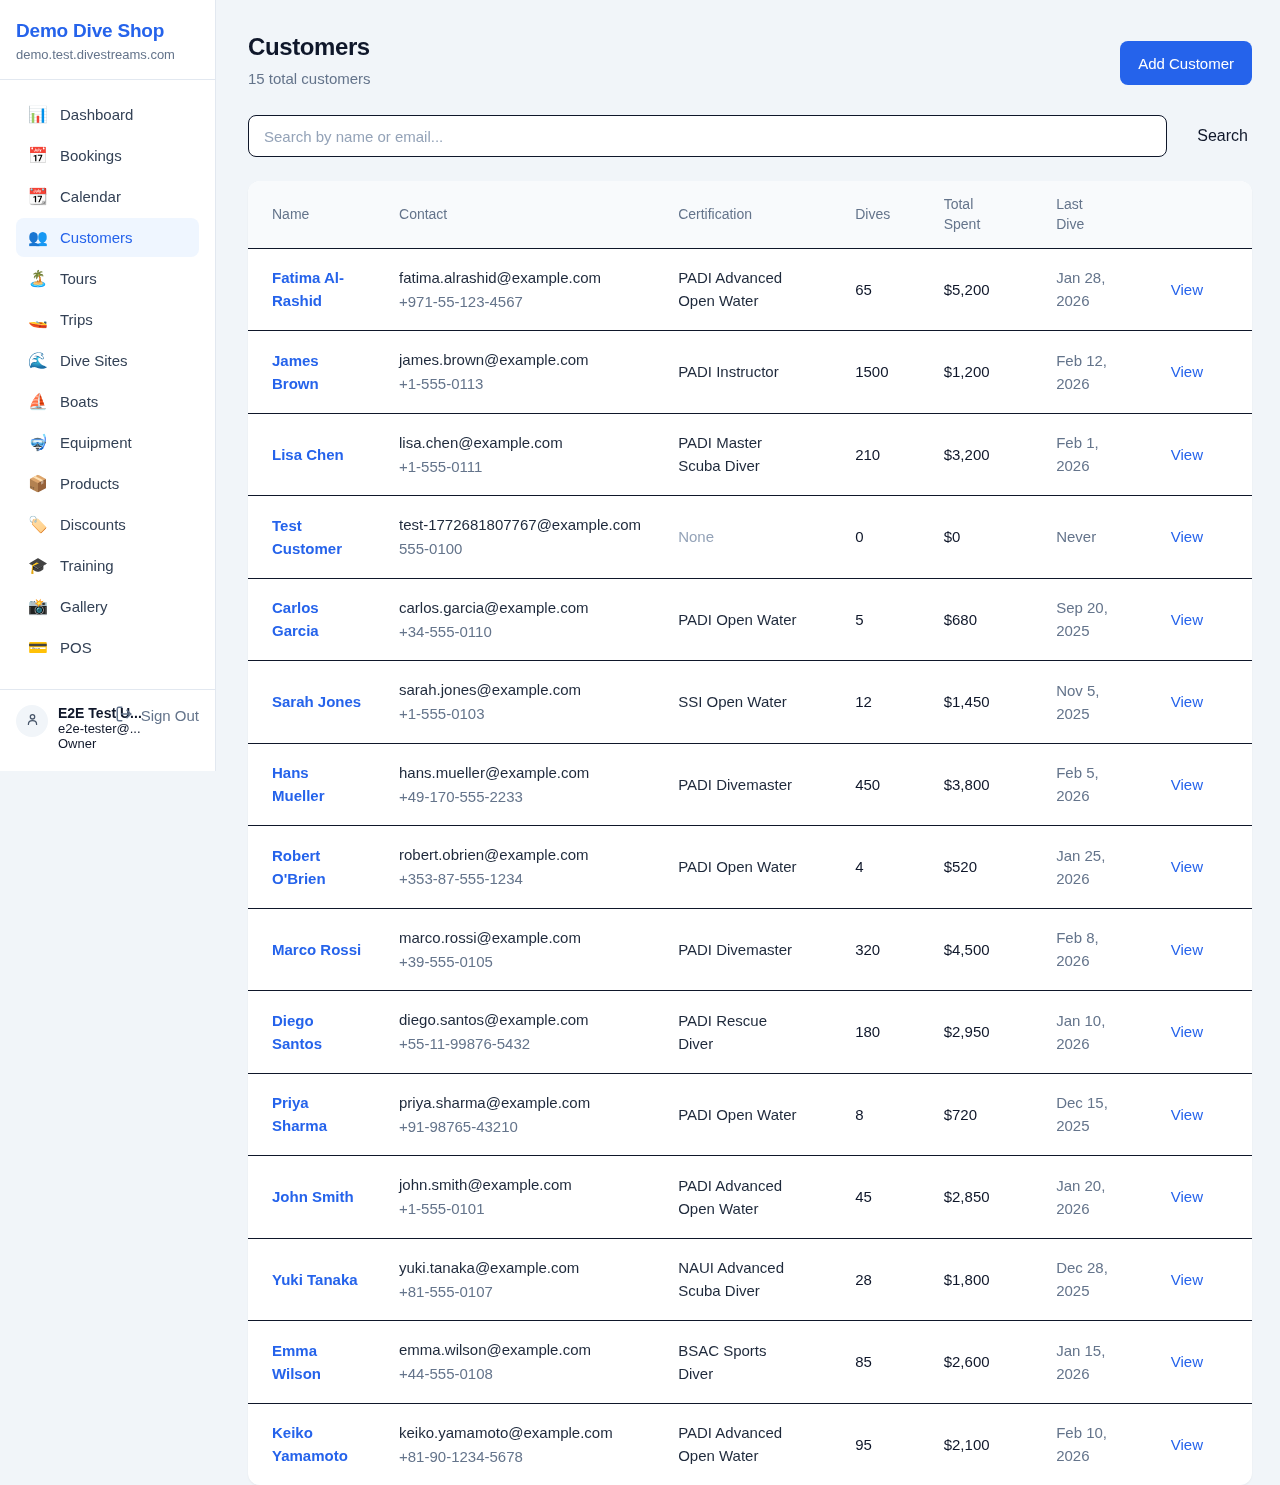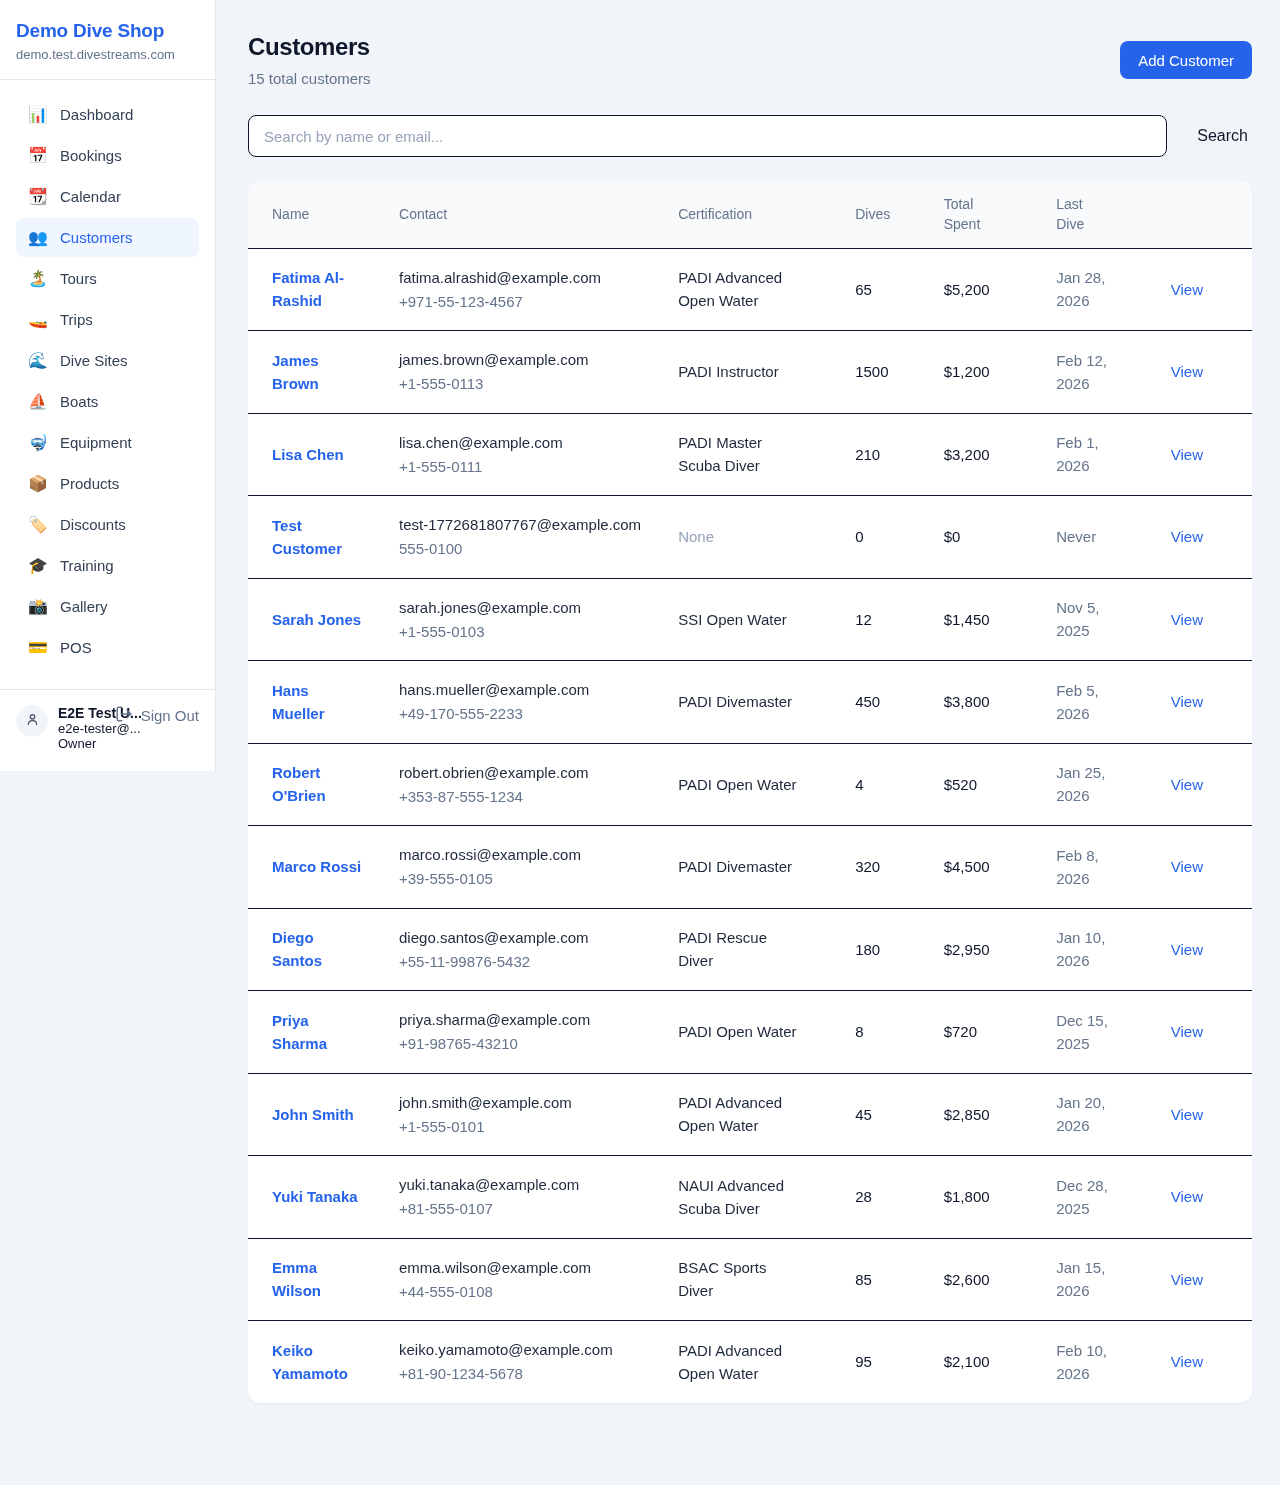--- a/index.html
+++ b/index.html
@@ -52,21 +52,21 @@
 
   
   .main { flex: 1; padding: 33px 28px 33px 32px; }
   .main-header { display: flex; justify-content: space-between; align-items: flex-start; }
   .page-title { font-size: 24px; font-weight: 700; letter-spacing: -0.4px; color: #0f172a; }
   .page-subtitle { font-size: 15px; color: #64748b; margin-top: 9px; }
   .add-btn {
     background: #2563eb; color: #fff; border: none; cursor: pointer;
     font-family: "Liberation Sans", sans-serif;
     font-size: 15px; font-weight: 500;
-    padding: 0 18px; height: 38px; border-radius: 8px; margin-top: 8px;
+    padding: 0 18px; height: 44px; border-radius: 8px; margin-top: 8px;
   }
   .search-row { display: flex; align-items: center; gap: 26px; margin-top: 28px; }
   .search-input {
     flex: 1; height: 42px;
     border: 1px solid #0f172a; border-radius: 8px;
     padding: 0 15px; font-size: 15px; background: #fff;
     font-family: "Liberation Sans", sans-serif; color: #0f172a;
     outline: none;
   }
   .search-input::placeholder { color: #94a3b8; }
@@ -290,20 +290,32 @@
       <div class="email-line">test-1772681807767@example.com</div>
       <div class="phone-line">555-0100</div>
     </td>
     <td><span class="cert-text muted">None</span></td>
     <td class="dives-cell">0</td>
     <td class="spent-cell">$0</td>
     <td class="last-cell"><span class="wrap-date">Never</span></td>
     <td><a class="view-link">View</a></td>
   </tr>
             <tr>
+    <td><a class="name-link">Carlos Garcia</a></td>
+    <td>
+      <div class="email-line">carlos.garcia@example.com</div>
+      <div class="phone-line">+34-555-0110</div>
+    </td>
+    <td><span class="cert-text">PADI Open Water</span></td>
+    <td class="dives-cell">5</td>
+    <td class="spent-cell">$680</td>
+    <td class="last-cell"><span class="wrap-date">Sep 20, 2025</span></td>
+    <td><a class="view-link">View</a></td>
+  </tr>
+            <tr>
     <td><a class="name-link">Sarah Jones</a></td>
     <td>
       <div class="email-line">sarah.jones@example.com</div>
       <div class="phone-line">+1-555-0103</div>
     </td>
     <td><span class="cert-text">SSI Open Water</span></td>
     <td class="dives-cell">12</td>
     <td class="spent-cell">$1,450</td>
     <td class="last-cell"><span class="wrap-date">Nov 5, 2025</span></td>
     <td><a class="view-link">View</a></td>

